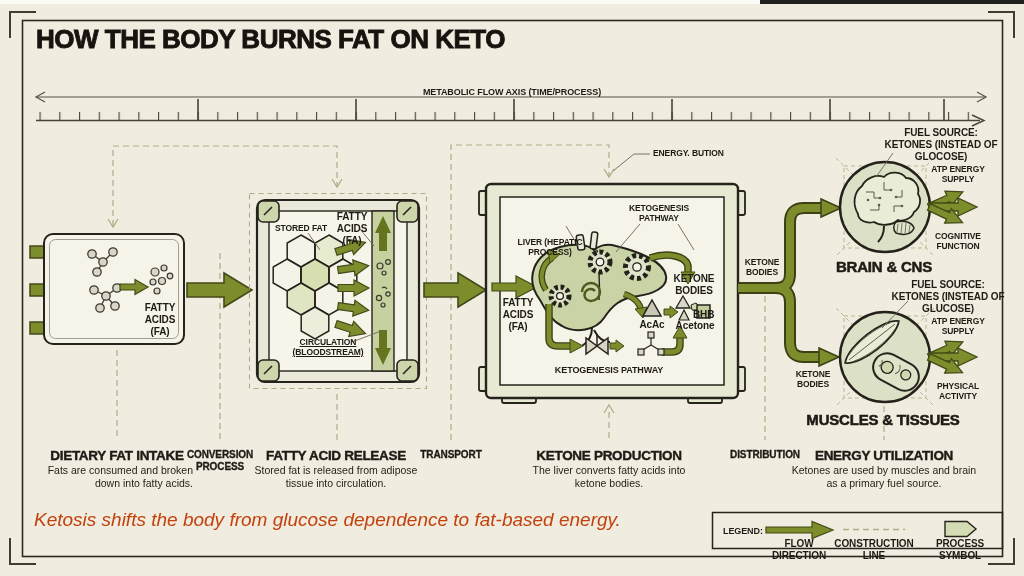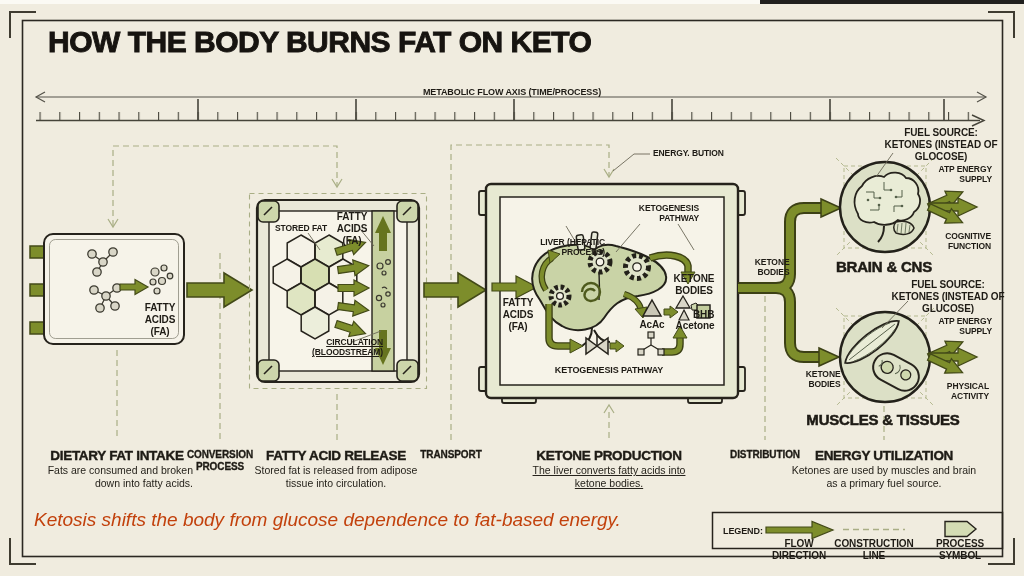--- a/index.html
+++ b/index.html
@@ -2,23 +2,23 @@
 <html><head>
 <meta charset="utf-8">
 <style>
   html,body{margin:0;padding:0;}
   #canvas{position:relative;width:1024px;height:576px;background:#f0ecdf;overflow:hidden;
           font-family:"Liberation Sans",sans-serif;}
   svg{position:absolute;left:0;top:0;}
   .t{position:absolute;font-weight:700;color:#1e1b15;line-height:1.18;letter-spacing:-0.1px;}
   .c{text-align:center;transform:translateX(-50%);}
   .s8{font-size:10px;}
-  .s85{font-size:8.5px;text-align:right;}
+  .s85{font-size:8.5px;}
   .s9{font-size:9px;}
-  .page-title{left:36px;top:24px;font-size:30px;letter-spacing:-0.5px;color:#171410;margin-left:12px;
+  .page-title{left:36px;top:24px;font-size:26px;letter-spacing:-0.5px;color:#171410;
               -webkit-text-stroke:0.9px #171410;}
   .stage-title{font-size:13.5px;-webkit-text-stroke:0.4px #1e1b15;letter-spacing:-0.3px;}
   .stage-title-sm{font-size:10px;-webkit-text-stroke:0.3px #1e1b15;}
   .stage-desc{font-weight:400;font-size:10.5px;color:#26231c;line-height:1.25;letter-spacing:0;}
   .unit-title{font-size:15px;-webkit-text-stroke:0.5px #1e1b15;letter-spacing:-0.2px;}
   .tagline{left:34px;top:509px;font-style:italic;font-weight:400;font-size:19px;color:#c2410c;
            letter-spacing:0;}
 </style>
 </head>
 <body>
@@ -388,21 +388,21 @@
 <div class="t c s85" style="left:958px;top:381px;width:62px;">PHYSICAL ACTIVITY</div>
 <div class="t c unit-title" style="left:883px;top:411px;width:200px;">MUSCLES &amp; TISSUES</div>
 
 <div class="t c stage-title" style="left:117px;top:448px;width:170px;">DIETARY FAT INTAKE</div>
 <div class="t c stage-desc" style="left:117px;top:464px;width:152px;text-align:right;">Fats are consumed and broken down into fatty acids.</div>
 <div class="t c stage-title-sm" style="left:220px;top:449px;width:78px;">CONVERSION PROCESS</div>
 <div class="t c stage-title" style="left:336px;top:448px;width:170px;">FATTY ACID RELEASE</div>
 <div class="t c stage-desc" style="left:336px;top:464px;width:168px;">Stored fat is released from adipose tissue into circulation.</div>
 <div class="t c stage-title-sm" style="left:451px;top:449px;width:90px;">TRANSPORT</div>
 <div class="t c stage-title" style="left:609px;top:448px;width:180px;">KETONE PRODUCTION</div>
-<div class="t c stage-desc" style="left:609px;top:464px;width:168px;text-decoration:underline;">The liver converts fatty acids into ketone bodies.</div>
+<div class="t c stage-desc" style="left:609px;top:464px;width:168px;">The liver converts fatty acids into ketone bodies.</div>
 <div class="t c stage-title-sm" style="left:765px;top:449px;width:90px;">DISTRIBUTION</div>
 <div class="t c stage-title" style="left:884px;top:448px;width:180px;">ENERGY UTILIZATION</div>
 <div class="t c stage-desc" style="left:884px;top:464px;width:188px;">Ketones are used by muscles and brain as a primary fuel source.</div>
 
 <div class="t tagline">Ketosis shifts the body from glucose dependence to fat-based energy.</div>
 
 <div class="t s9" style="left:723px;top:526px;">LEGEND:</div>
 <div class="t c s8" style="left:799px;top:538px;width:80px;">FLOW DIRECTION</div>
 <div class="t c s8" style="left:874px;top:538px;width:90px;">CONSTRUCTION LINE</div>
 <div class="t c s8" style="left:960px;top:538px;width:84px;">PROCESS SYMBOL</div>

